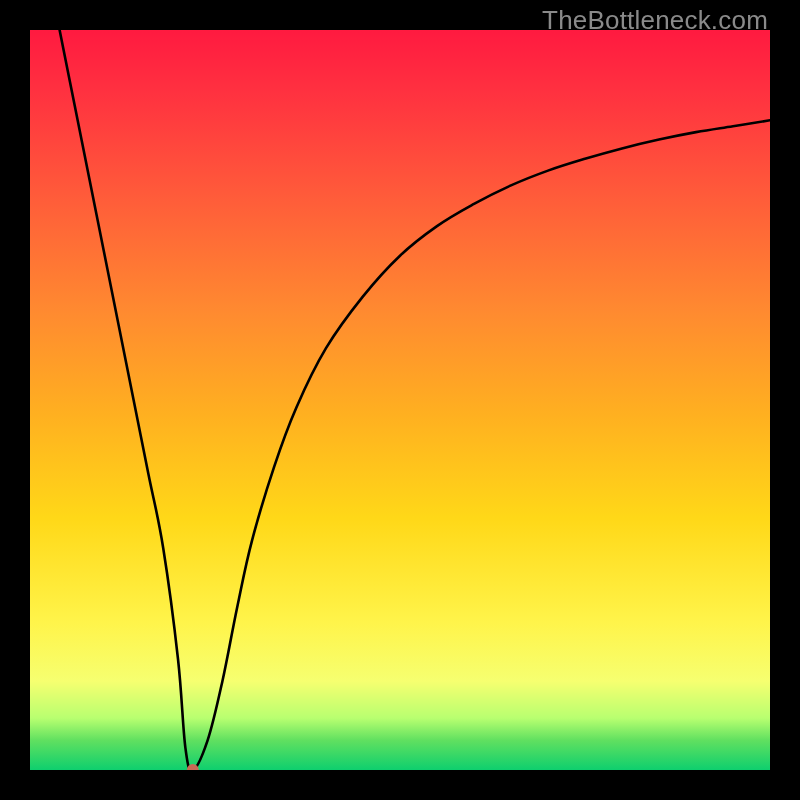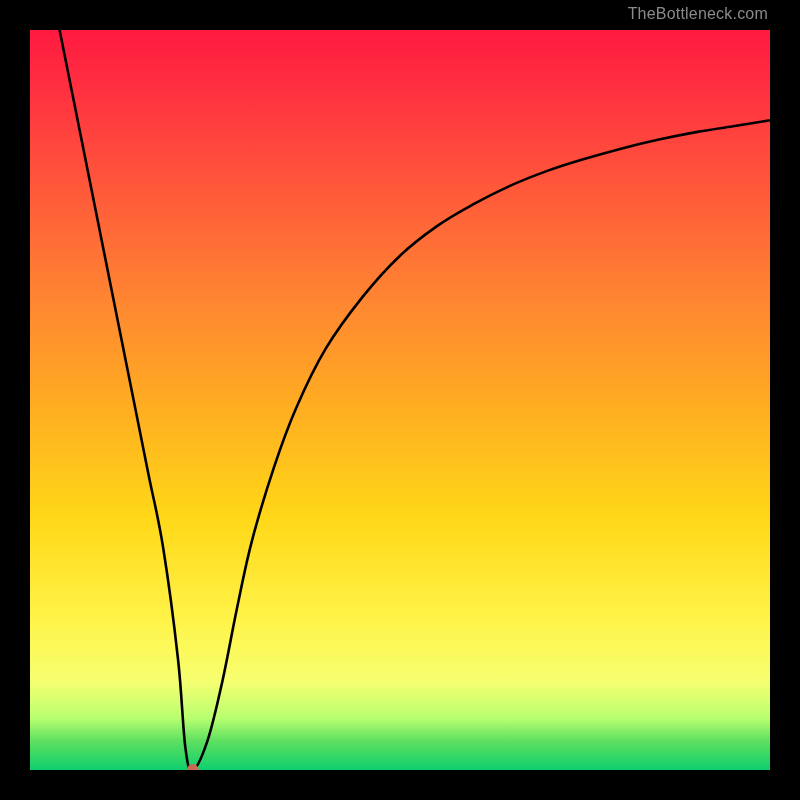--- a/index.html
+++ b/index.html
@@ -39,21 +39,21 @@
       #b8ff70 93%,
       #60e060 96%,
       #0ecf6e 100%
     );
   }
   .watermark {
     position: absolute;
     top: 5px;
     right: 32px;
     color: #8a8a8a;
-    font-size: 16px;
+    font-size: 26px;
     font-weight: 400;
     letter-spacing: 0.2px;
   }
   svg.curve {
     position: absolute;
     top: 0;
     left: 0;
     width: 740px;
     height: 740px;
   }

